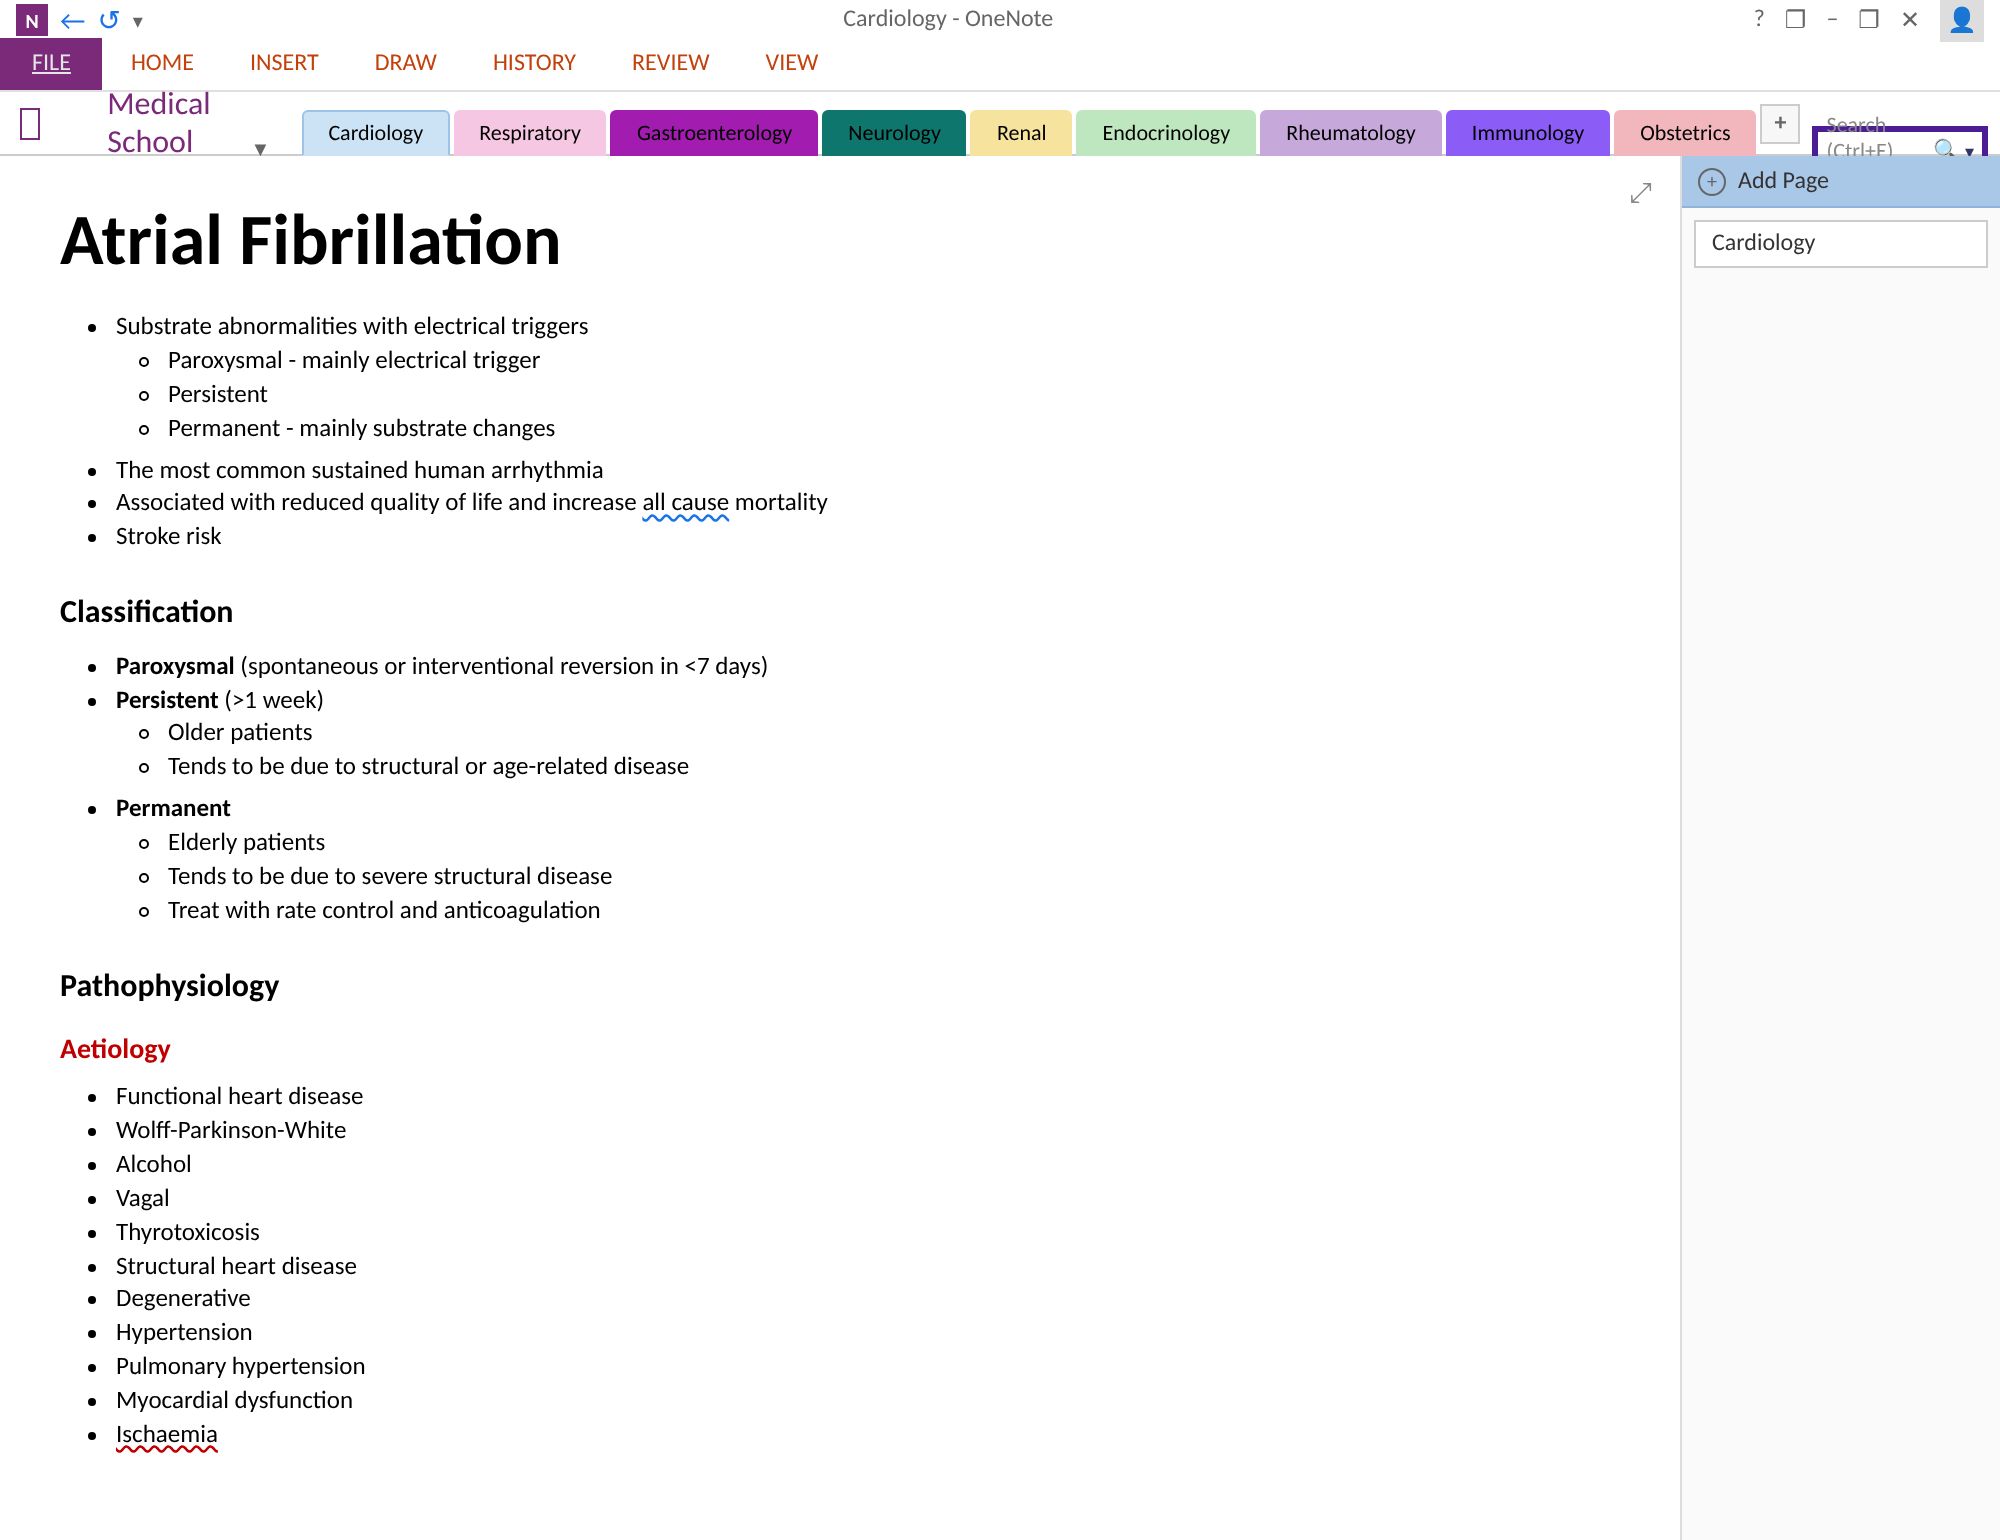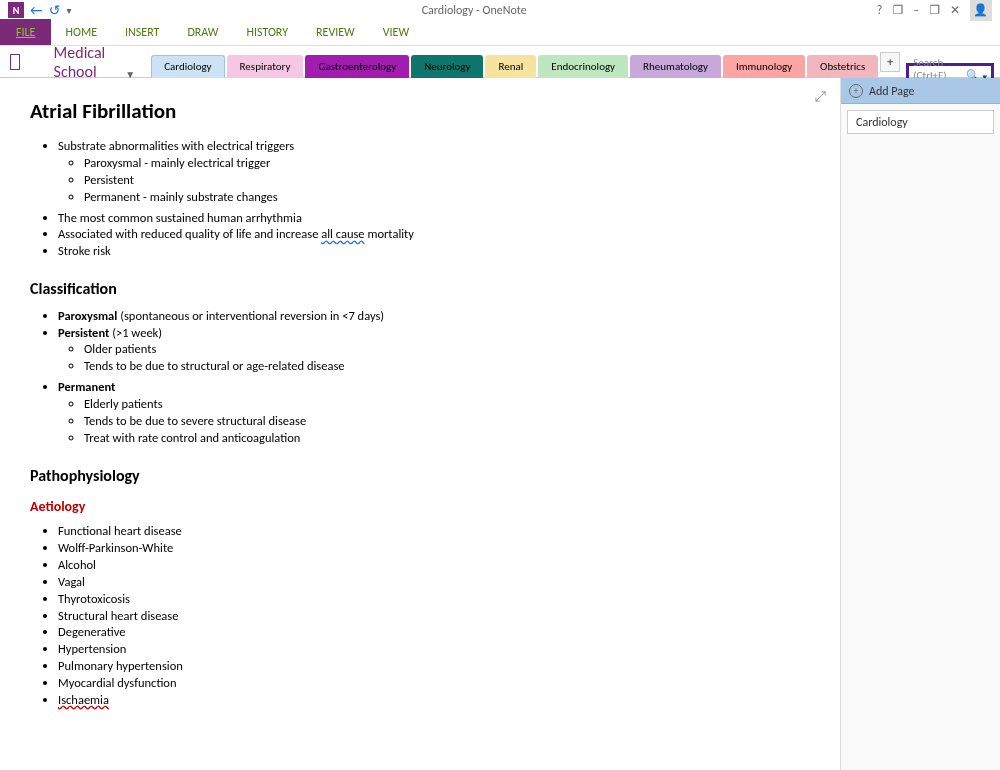--- a/index.html
+++ b/index.html
@@ -8,22 +8,22 @@
 .titlebar { height: 20px; background: #fff; display: flex; align-items: center; padding: 0 8px; }
 .titlebar .left-controls { display:flex; align-items:center; gap:6px; }
 .titlebar .app-icon { width:16px; height:16px; background:#7b2a7a; color:#fff; display:flex; align-items:center; justify-content:center; font-size:10px; font-weight:bold; }
 .titlebar .nav-arrow { color:#1a73e8; font-size:14px; cursor:pointer; }
 .titlebar .title { flex:1; text-align:center; color:#666; font-size:12px; }
 .titlebar .right-controls { display:flex; align-items:center; gap:10px; color:#666; }
 .titlebar .win-btn { cursor:pointer; font-size:12px; }
 .user-avatar { width:22px; height:22px; background:#ddd; display:flex; align-items:center; justify-content:center; color:#999; }
 
 .ribbon-tabs { height:26px; display:flex; align-items:flex-end; border-bottom:1px solid #e0e0e0; padding-left:0; }
-.ribbon-tab { padding:6px 14px; font-size:12px; color:#4d7c0f; cursor:pointer; }
-.ribbon-tab.file { background:#7b2a7a; color:#84cc16; font-weight:normal; padding:6px 16px;text-decoration:underline; }
+.ribbon-tab { padding:6px 14px; font-size:12px; color:#c2410c; cursor:pointer; }
+.ribbon-tab.file { background:#7b2a7a; color:#e5e5e5; font-weight:normal; padding:6px 16px;text-decoration:underline; }
 
 .notebook-bar { height:32px; display:flex; align-items:center; background:#fff; border-bottom:1px solid #ccc; }
 .nb-icon { margin-left:10px; width:16px; height:16px; border:1px solid #7b2a7a; background:#fff; display:inline-block; }
 .nb-name { font-size:16px; color:#7b2a7a; padding:0 6px; display:flex; align-items:flex-end; gap:20px; cursor:pointer;margin-left:28px; }
 .nb-name .chev { font-size:10px; color:#666; }
 
 .section-tabs { display:flex; align-items:flex-end; height:100%; margin-left:10px; flex:1; }
 .section-tab { padding:4px 12px; font-size:11px; border-top-left-radius:3px; border-top-right-radius:3px; margin-right:2px; cursor:pointer; position:relative; bottom:-1px; border:1px solid transparent; }
 .add-tab { width:20px; text-align:center; font-weight:bold; color:#666; border:1px solid #ccc; background:#f7f7f7; padding:2px 6px; cursor:pointer; }
 
@@ -32,21 +32,21 @@
 
 .main { display:flex; height:calc(770px - 20px - 26px - 32px); }
 .page-area { flex:1; padding:20px 30px; overflow:hidden; position:relative; }
 .expand-icon { position:absolute; top:10px; right:14px; color:#888; cursor:pointer; font-size:14px; }
 
 .right-panel { width:160px; border-left:1px solid #ddd; background:#fafafa; display:flex; flex-direction:column; }
 .add-page { background:#a9c8e8; height:26px; display:flex; align-items:center; padding-left:8px; font-size:12px; color:#333; cursor:pointer; border-bottom:1px solid #8fb3d9;}
 .add-page .plus { width:14px; height:14px; border:1px solid #666; border-radius:50%; display:flex; align-items:center; justify-content:center; margin-right:6px; font-size:10px; line-height:1; color:#666;}
 .page-list-item { background:#fff; border:1px solid #ccc; margin:6px; padding:4px 8px; font-size:12px; color:#333; cursor:pointer; }
 
-h1.page-title { font-family: Calibri, sans-serif; font-size:21px; font-weight:bold; margin-bottom:14px; color:#000; }
+h1.page-title { font-family: Calibri, sans-serif; font-size:36px; font-weight:bold; margin-bottom:14px; color:#000; }
 
 .content { font-family: Calibri, sans-serif; font-size:12.5px; color:#000; line-height:1.35; }
 .content ul { list-style: disc; padding-left: 28px; margin-bottom:4px;}
 .content ul ul { list-style: circle; padding-left: 26px; }
 .content h2 { font-size:16px; font-weight:bold; margin-top:18px; margin-bottom:8px; }
 .content h3.red { font-size:14px; font-weight:bold; color:#c00000; margin-top:12px; margin-bottom:6px; }
 .content .bold { font-weight:bold; }
 .spellerr { text-decoration: underline wavy #c00000; text-decoration-skip-ink: none; }
 .grammar { text-decoration: underline wavy #1a73e8; text-decoration-skip-ink: none; }
 </style>
@@ -83,21 +83,21 @@
     <span class="chev">▼</span>
   </span>
   <div class="section-tabs" id="section-tabs">
       <div class="section-tab" style="background: rgb(204, 227, 245); border-color: rgb(156, 195, 232) rgb(156, 195, 232) rgb(204, 227, 245); border-bottom-width: 1px; border-bottom-style: solid;">Cardiology</div>
       <div class="section-tab" style="background: rgb(246, 199, 227);">Respiratory</div>
       <div class="section-tab" style="background: #a21caf;">Gastroenterology</div>
       <div class="section-tab" style="background: #0f766e;">Neurology</div>
       <div class="section-tab" style="background: rgb(246, 227, 157);">Renal</div>
       <div class="section-tab" style="background: rgb(191, 231, 191);">Endocrinology</div>
       <div class="section-tab" style="background: rgb(198, 169, 218);">Rheumatology</div>
-      <div class="section-tab" style="background: #fca5a5;">Immunology</div>
+      <div class="section-tab" style="background: #8b5cf6;">Immunology</div>
       <div class="section-tab" style="background: rgb(242, 183, 188); margin-top: 13px;">Obstetrics</div>
     </div>
   <div class="add-tab">+</div>
   <div class="search-box">
     <span>Search (Ctrl+E)</span>
     <span class="mag">🔍</span>
     <span style="font-size:9px;color:#336;margin-left:2px;">▾</span>
   </div>
 </div>
 

